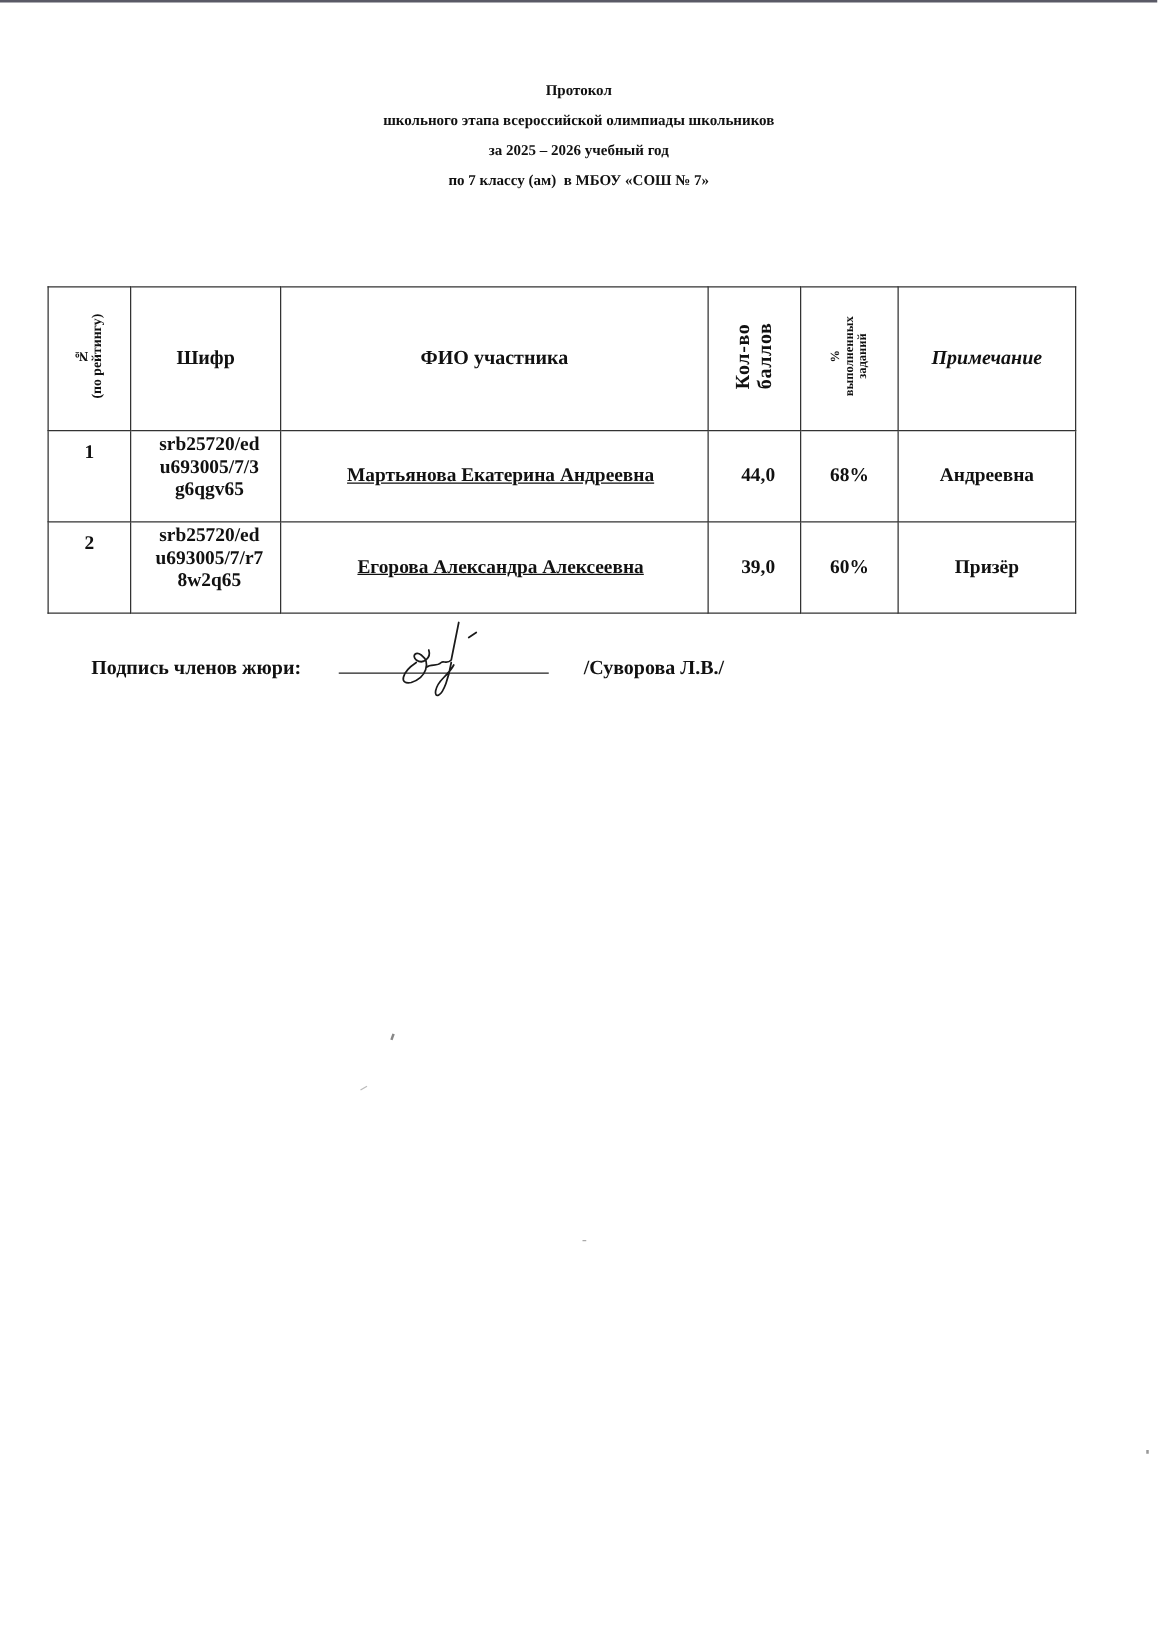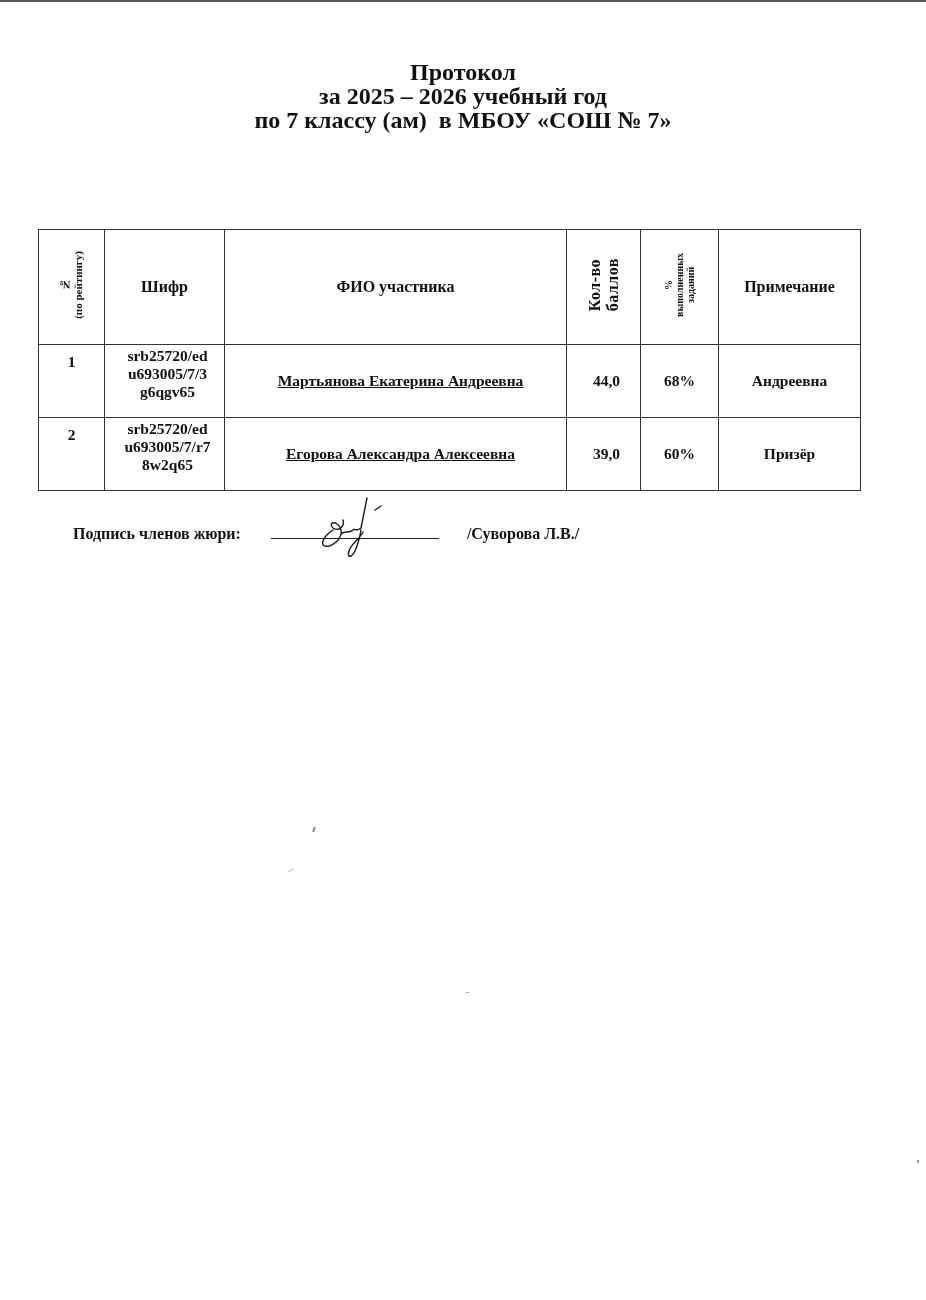--- a/index.html
+++ b/index.html
@@ -4,33 +4,33 @@
   <style>
     html, body { margin: 0; padding: 0; }
     body {
       width: 926px; height: 1300px; background: #ffffff; position: relative;
       font-family: "Liberation Serif", "DejaVu Serif", serif; color: #111;
       overflow: hidden;
     }
     .scan-edge { position: absolute; left: 0; top: 0; width: 926px; height: 2px; background: #5a5a66; }
     .title-block {
       position: absolute; left: 0; width: 926px; top: 60px; text-align: center;
-      font-weight: bold; font-size: 24px; line-height: 24px;
+      font-weight: bold; font-size: 12px; line-height: 24px;
     }
     .title-block div { white-space: pre; }
     table.protocol {
       position: absolute; left: 38px; top: 229px; border-collapse: collapse;
       font-weight: bold;
     }
     table.protocol td, table.protocol th {
       border: 1.5px solid #333; padding: 0; vertical-align: middle; text-align: center;
     }
     .hdr { height: 115px; }
     .c1 { width: 65px; } .c2 { width: 119px; } .c3 { width: 341px; }
-    .c4 { width: 73px; } .c5 { width: 77px; } .c6 { width: 141px; }
+    .c4 { width: 73px; } .c5 { width: 77px; } .c6 { width: 141px; font-style: italic; }
     .vtext {
       display: inline-block; writing-mode: vertical-rl; transform: rotate(180deg);
       text-align: center;
     }
     .h-num { font-size: 11px; line-height: 13px; }
     .h-score { font-size: 16px; line-height: 18px; letter-spacing: 0.5px; }
     .h-pct { font-size: 10px; line-height: 11px; font-weight: bold; }
     .h-plain { font-size: 16px; }
     .row td { height: 64px; font-size: 15.5px; }
     .cipher { text-align: left; padding-left: 6px !important; line-height: 18px; vertical-align: top !important; padding-top: 2px !important; }
@@ -45,20 +45,21 @@
     .sig-svg { position: absolute; left: 40px; top: -32px; }
     .speck { position: absolute; background: #888; }
   </style>
 </head>
 <body>
 
 <div class="scan-edge"></div>
 
 <div class="title-block">
   <div>Протокол</div>
+  <div>школьного этапа всероссийской олимпиады школьников</div>
   <div>за 2025 – 2026 учебный год</div>
   <div>по 7 классу (ам)  в МБОУ «СОШ № 7»</div>
 </div>
 
 <table class="protocol">
   <tbody>
       <tr class="hdr">
     <th class="c1">
       <span class="vtext h-num">
         <span>№</span><br>

